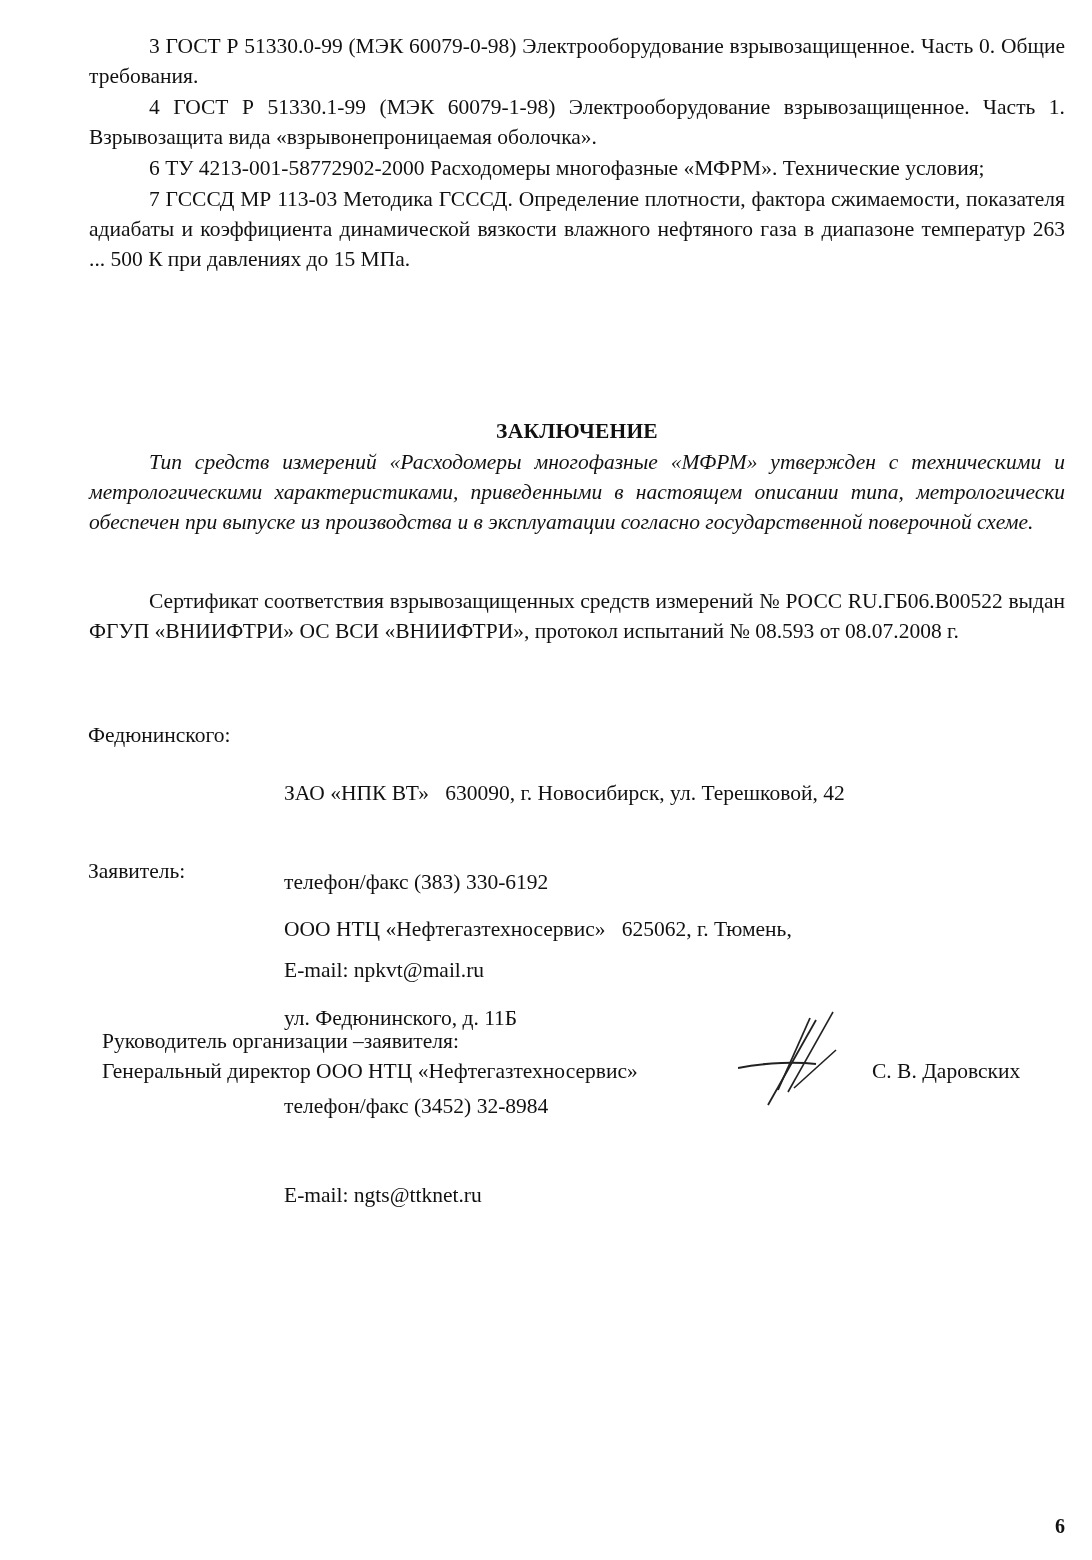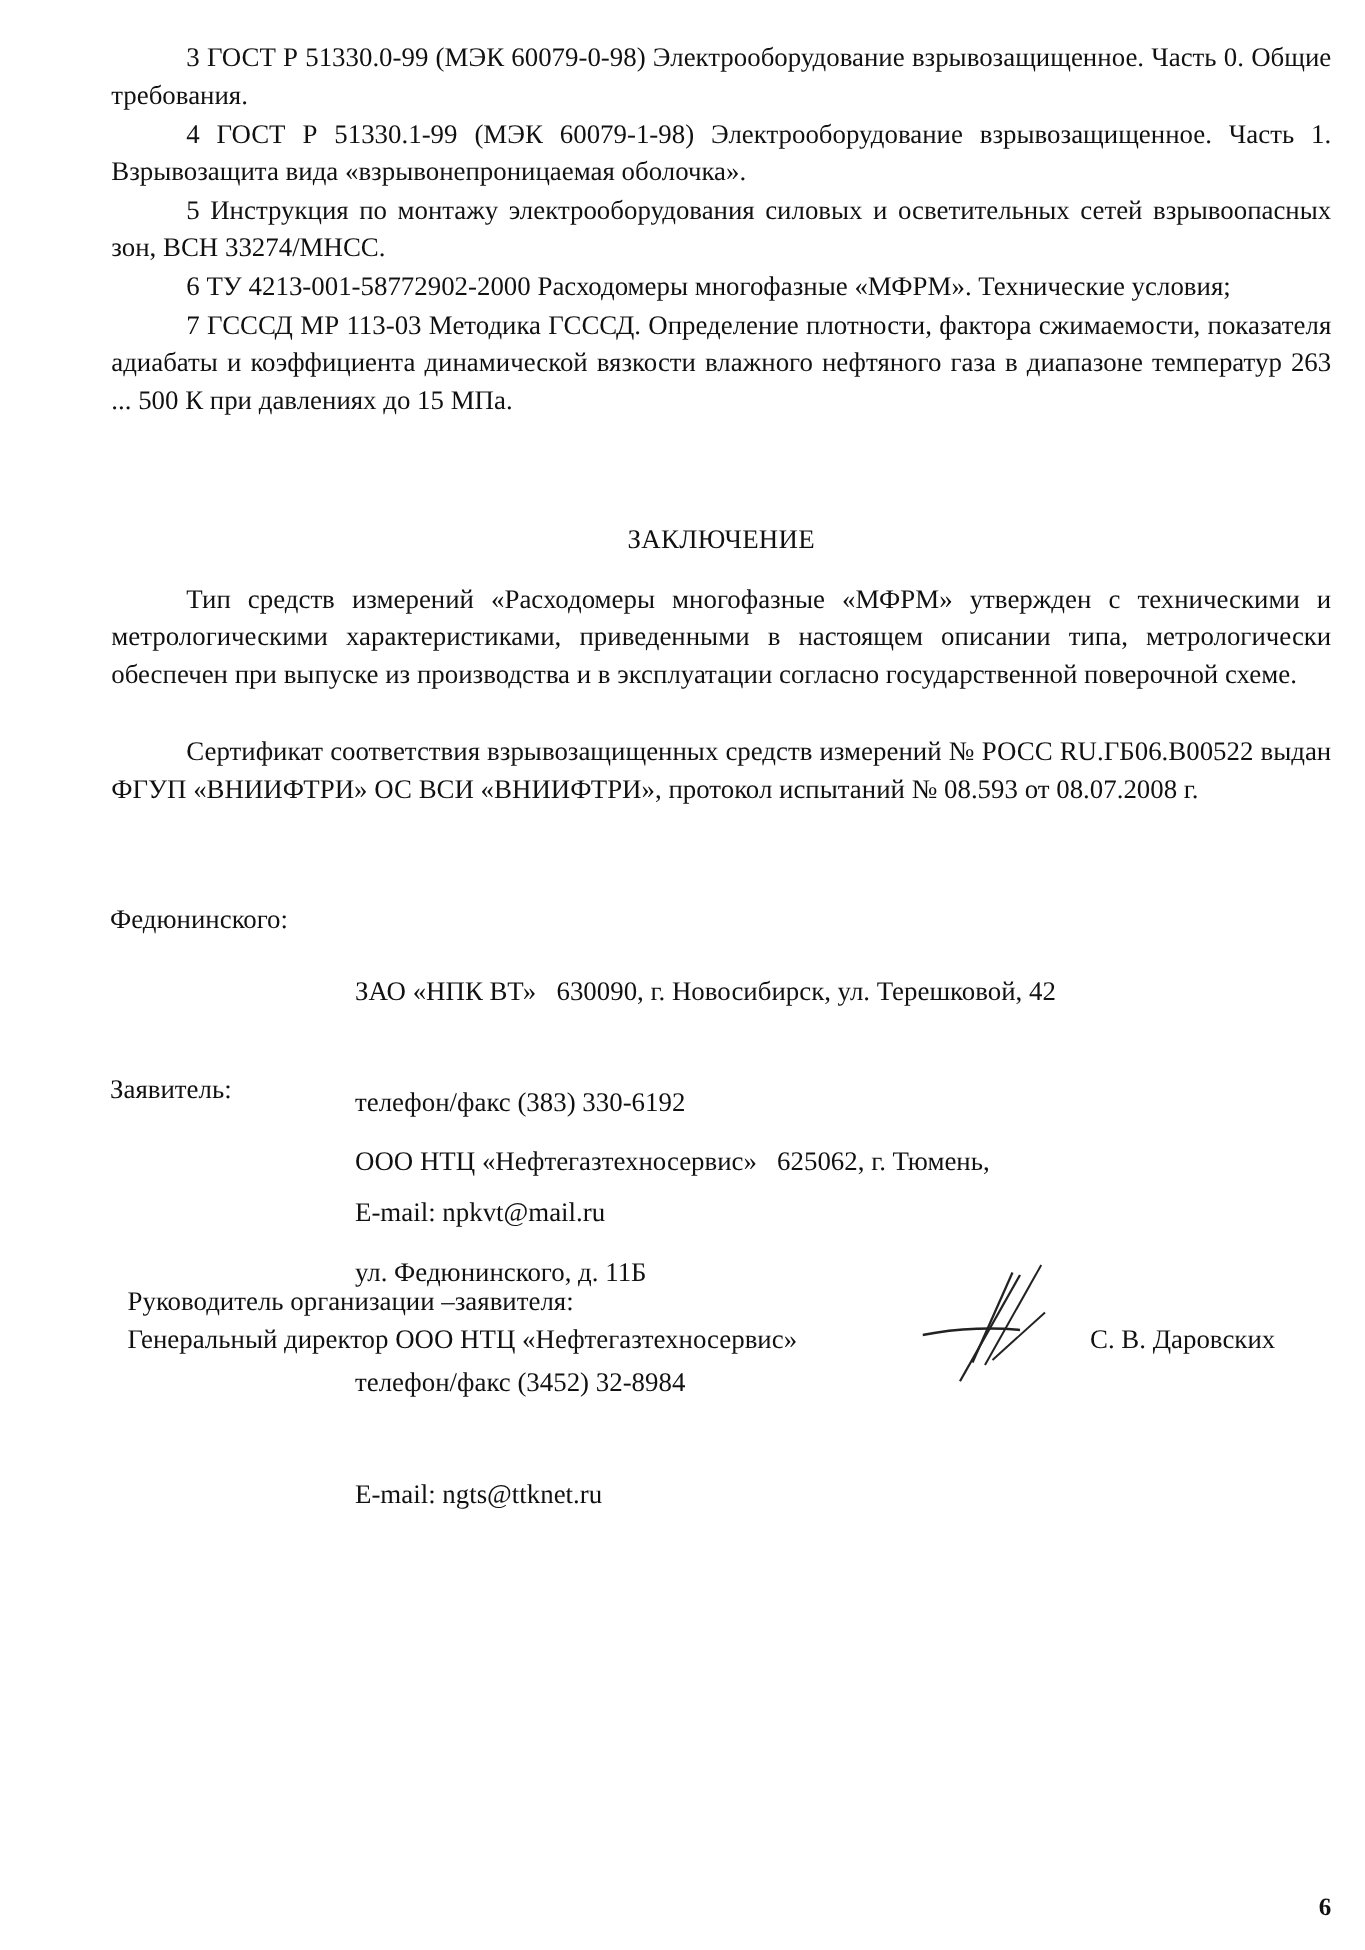--- a/index.html
+++ b/index.html
@@ -10,44 +10,43 @@
   }
   .page { position: absolute; left: 88px; top: 0; width: 978px; }
   .para {
     text-align: justify; text-align-last: auto; line-height: 30px; margin: 1px;
     text-indent: 60px;
   }
   .refs { position: absolute; top: 30px; left: 0; width: 978px; }
   .refs .para { margin-bottom: 1px; }
   .heading {
     position: absolute; top: 419px; left: 0; width: 978px; text-align: center;
-    font-weight: normal; font-size: 21.5px; letter-spacing: 0.2px;
+    font-weight: bold; font-size: 21.5px; letter-spacing: 0.2px;
   }
-  .conclusion { position: absolute; top: 463px; left: 0; width: 978px; }
+  .conclusion { position: absolute; top: 446px; left: 0; width: 978px; font-style: italic; }
   .cert { position: absolute; top: 585px; left: 0; width: 978px; }
   .party { position: absolute; left: 0; width: 978px; }
   .party .label { position: absolute; left: 0; top: 0; line-height: 30px; }
   .party .lines { position: absolute; left: 196px; top: 0; line-height: 29.5px; white-space: pre; }
   .party.maker { top: 720px; }
   .party.applicant { top: 856px; }
   .sign { position: absolute; top: 1026px; left: 14px; width: 950px; line-height: 30px; }
   .sign .title-line { white-space: nowrap; }
   .sign .name { position: absolute; left: 756px; top: 30px; white-space: nowrap; margin-left: 14px; }
   .signature { position: absolute; left: 650px; top: 1010px; width: 110px; height: 100px; }
   .page-number { position: absolute; left: 1055px; top: 1515px; font-size: 20px; font-weight: bold; }
 </style>
 </head>
 <body>
 
 <div class="page">
 
   <div class="refs">
     <p class="para">3 ГОСТ Р 51330.0-99 (МЭК 60079-0-98)  Электрооборудование  взрывозащищенное. Часть 0. Общие требования.</p>
     <p class="para">4 ГОСТ Р  51330.1-99 (МЭК 60079-1-98)  Электрооборудование  взрывозащищенное. Часть 1. Взрывозащита вида «взрывонепроницаемая оболочка».</p>
-    <p class="para">5 Инструкция по монтажу электрооборудования силовых и осветительных сетей взрывоопасных зон, ВСН 33274/МНСС.</p>
     <p class="para">6 ТУ 4213-001-58772902-2000 Расходомеры многофазные «МФРМ». Технические условия;</p>
     <p class="para">7 ГСССД МР 113-03 Методика ГСССД. Определение плотности, фактора сжимаемости, показателя адиабаты и коэффициента динамической вязкости влажного нефтяного газа в диапазоне температур 263 ... 500 К при давлениях до 15 МПа.</p>
   </div>
 
   <div class="heading">ЗАКЛЮЧЕНИЕ</div>
 
   <div class="conclusion">
     <p class="para">Тип средств измерений «Расходомеры многофазные «МФРМ» утвержден с техническими и метрологическими характеристиками, приведенными в настоящем описании типа, метрологически обеспечен при выпуске из производства и в эксплуатации согласно государственной поверочной схеме.</p>
   </div>
 

